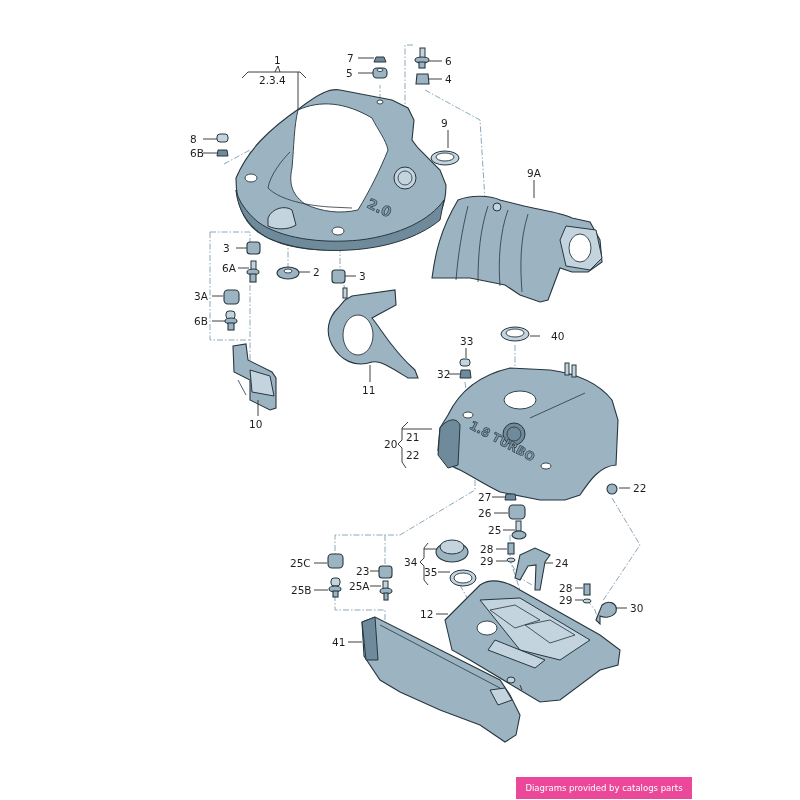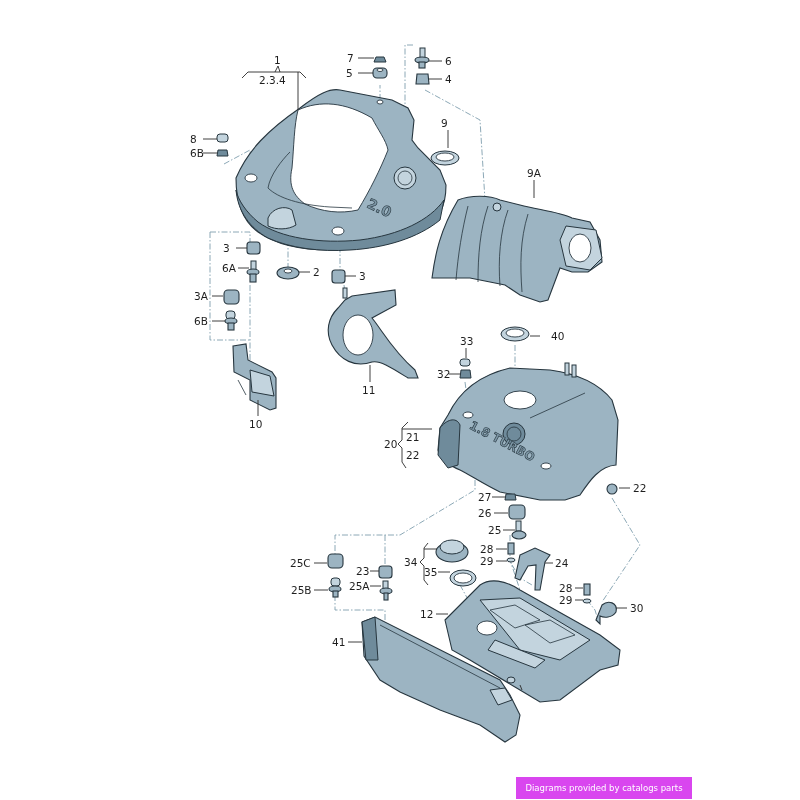--- a/index.html
+++ b/index.html
@@ -7,21 +7,21 @@
     #diagram { position: absolute; left: 0; top: 0; width: 800px; height: 800px; }
     .lbl { font-family: "DejaVu Sans", sans-serif; font-size: 10.5px; fill: #1e1e1e; }
     .lead { stroke: #2a2a2a; stroke-width: 0.9; fill: none; }
     .dash { stroke: #7f9eae; stroke-width: 0.9; fill: none; stroke-dasharray: 6 2 1.5 2; }
     .part { fill: #9cb4c2; stroke: #27363f; stroke-width: 1.1; }
     .part-light { fill: #c3d4de; stroke: #27363f; stroke-width: 1; }
     .part-dark { fill: #6f8b9b; stroke: #27363f; stroke-width: 1; }
     .hole { fill: #ffffff; stroke: #27363f; stroke-width: 0.9; }
     .groove { fill: none; stroke: #27363f; stroke-width: 0.8; }
     .embossed { font-family: "DejaVu Sans", sans-serif; font-weight: bold; fill: #7d97a6; stroke: #27363f; stroke-width: 0.6; }
-    .footer { position: absolute; left: 516px; top: 777px; width: 176px; height: 22px; background: #d946ef; color: #ffffff; font-family: "DejaVu Sans", sans-serif; font-size: 8.5px; line-height: 22px; text-align: center; }
+    .footer { position: absolute; left: 516px; top: 777px; width: 176px; height: 22px; background: #ec4899; color: #ffffff; font-family: "DejaVu Sans", sans-serif; font-size: 8.5px; line-height: 22px; text-align: center; }
   </style>
 </head>
 <body>
 
 <svg id="diagram" viewBox="0 0 800 800" xmlns="http://www.w3.org/2000/svg">
 
   <g>
     <path class="dash" d="M224,164 L250,150 L252,170"></path>
     <path class="dash" d="M413,45 L405,45 L405,105 L375,118"></path>
     <path class="dash" d="M425,90 L480,120 L485,200 L495,205"></path>

